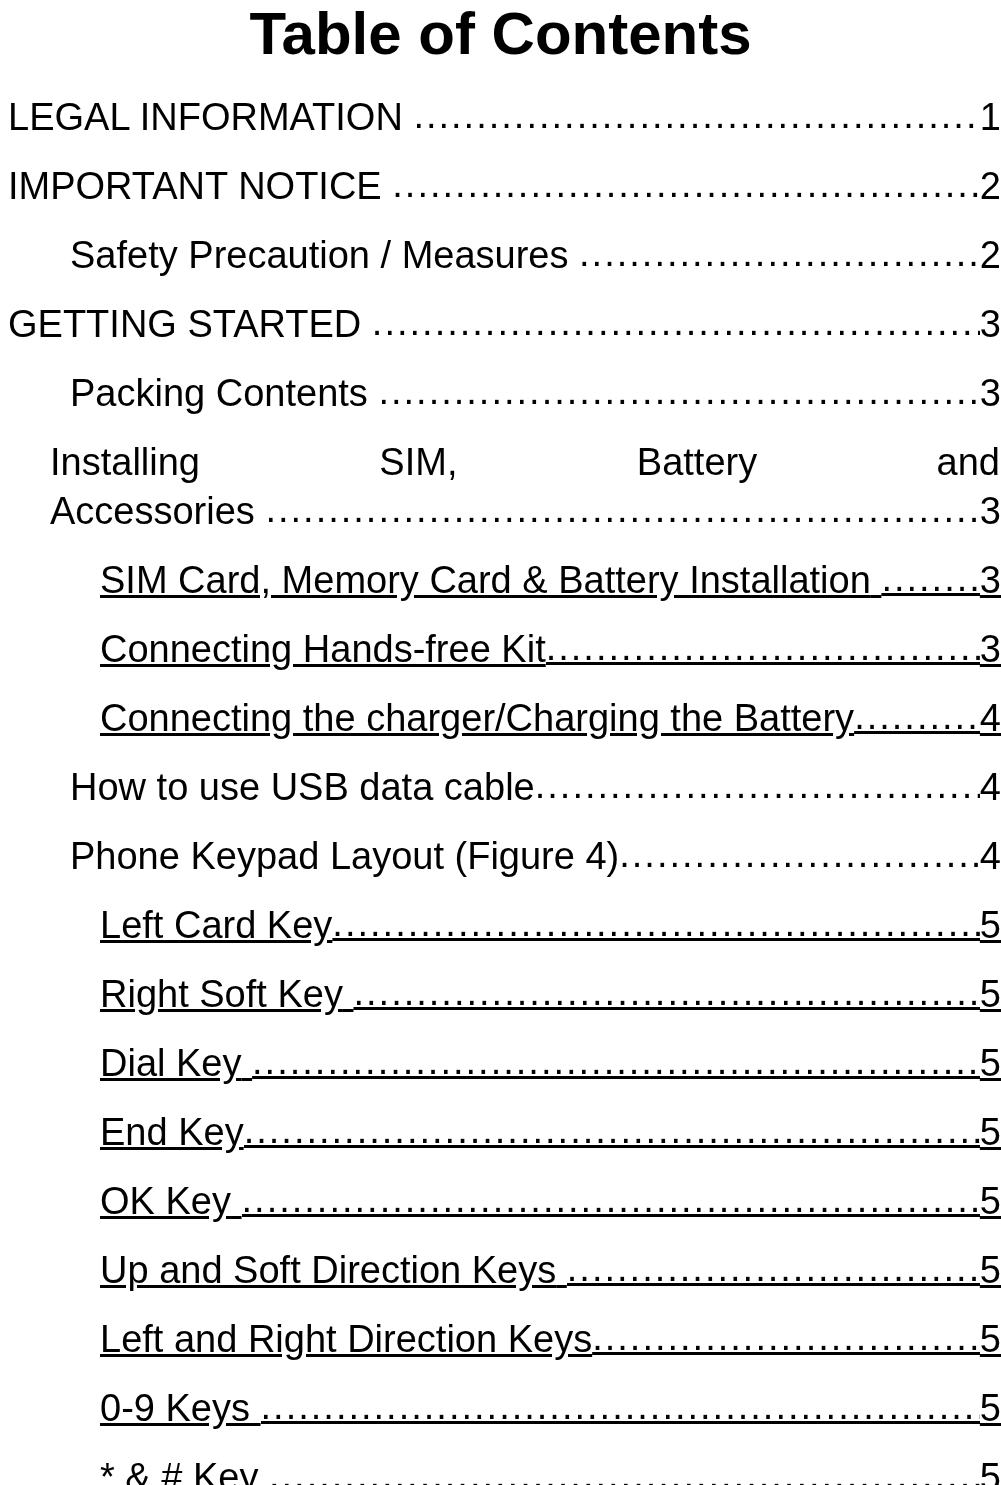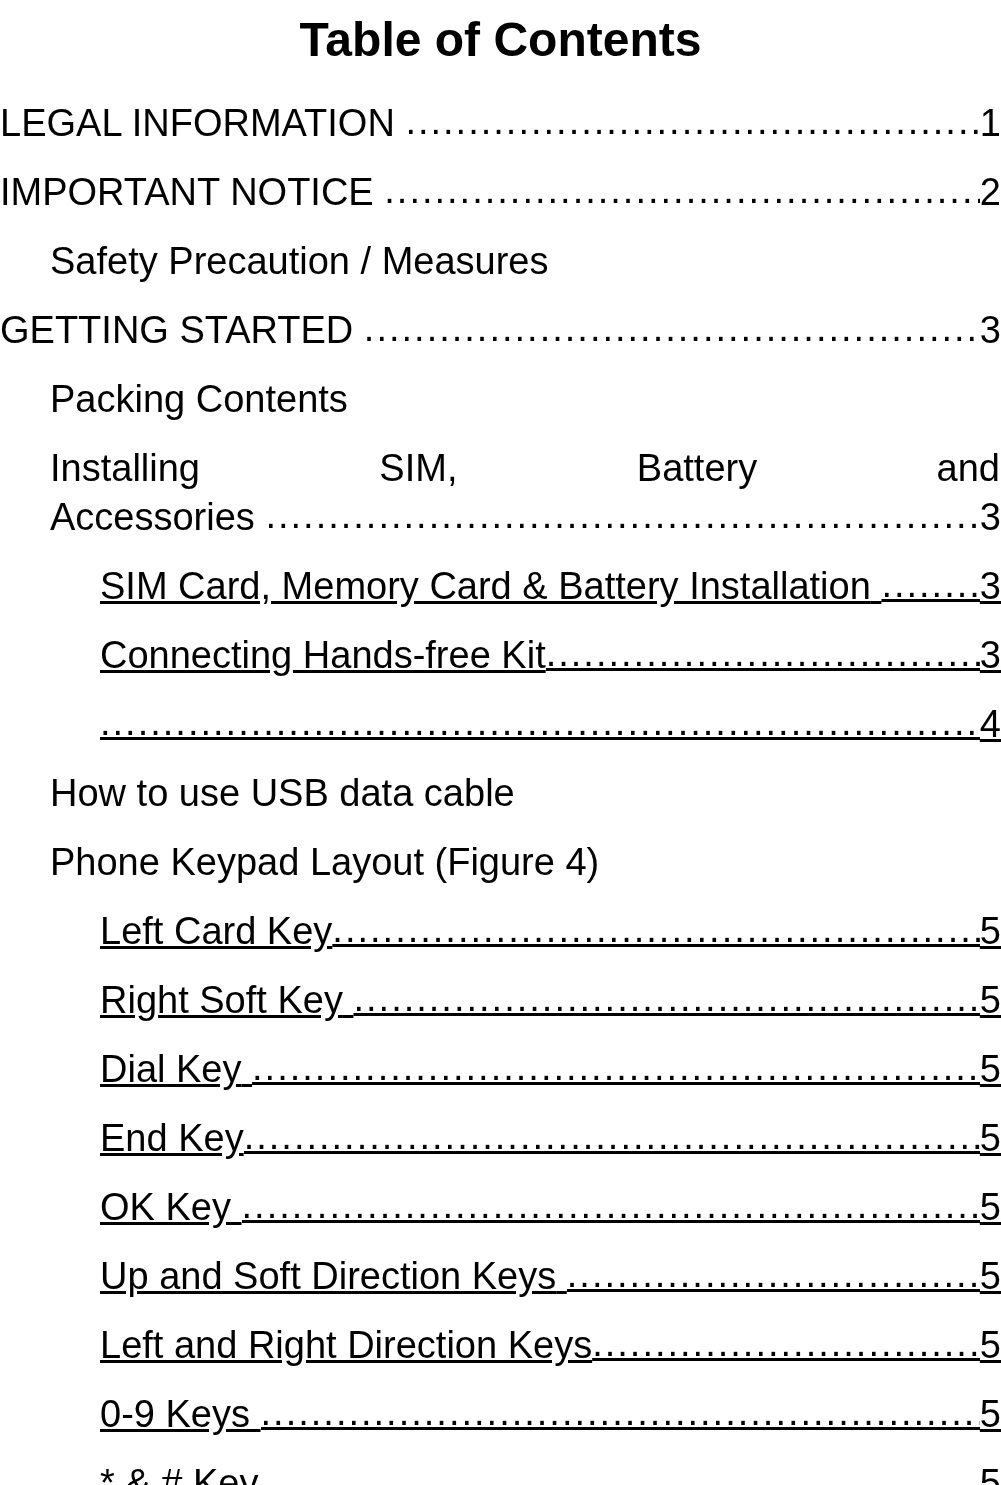--- a/index.html
+++ b/index.html
@@ -17,25 +17,25 @@
   }
 
   .page {
     position: relative;
     width: 1001px;
     height: 1485px;
     box-sizing: border-box;
   }
 
   .toc-title {
-    font-size: 48px;
+    font-size: 60px;
     font-weight: bold;
     text-align: center;
     line-height: 56px;
-    padding-top: 12px;
+    padding-top: 6px;
     letter-spacing: 0px;
     white-space: nowrap;
   }
 
   .toc-list {
     margin: 0;
     padding: 0;
     list-style: none;
     margin-top: 21px;
   }
@@ -66,22 +66,22 @@
     letter-spacing: 2.0px;
     font-size: 38px;
   }
 
   .toc-page {
     flex: 0 0 auto;
     text-align: right;
   }
 
   
-  .lvl0 { padding-left: 0px; }
-  .lvl1 { padding-left: 50px; flex-direction: column; }
+  .lvl0 { padding-left: 8px; }
+  .lvl1 { padding-left: 70px; }
   .lvl2 { padding-left: 100px; text-decoration: underline; }
 
   
   .toc-entry-wrap {
     font-size: 38px;
     line-height: 69px;
     padding-left: 50px;
   }
   .wrap-line1 {
     height: 69px;
@@ -173,20 +173,21 @@
         <span class="toc-leader">........................................................................................................................................................................................................</span>
         <span class="toc-page">3</span>
       </div>
       <div class="toc-entry lvl2">
         <span class="toc-label sp">Connecting Hands-free Kit</span>
         <span class="sp"></span>
         <span class="toc-leader">........................................................................................................................................................................................................</span>
         <span class="toc-page">3</span>
       </div>
       <div class="toc-entry lvl2">
+        <span class="toc-label sp">Connecting the charger/Charging the Battery</span>
         <span class="sp"></span>
         <span class="toc-leader">........................................................................................................................................................................................................</span>
         <span class="toc-page">4</span>
       </div>
       <div class="toc-entry lvl1">
         <span class="toc-label sp">How to use USB data cable</span>
         <span class="sp"></span>
         <span class="toc-leader">........................................................................................................................................................................................................</span>
         <span class="toc-page">4</span>
       </div>

